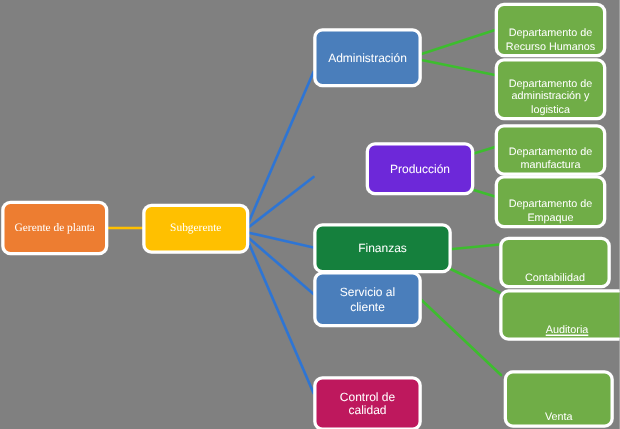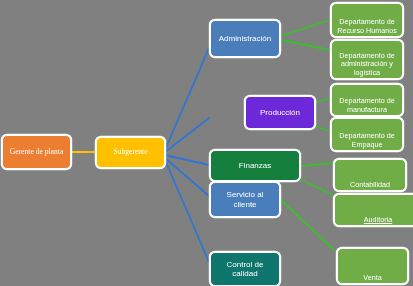--- a/index.html
+++ b/index.html
@@ -86,21 +86,21 @@
   </div>
   <div class="node n-blue fs-8" style="left: 210px; top: 96px; width: 70px; height: 33px; background: #6d28d9; margin-left: 35px;">
     <span>Producción</span>
   </div>
   <div class="node n-blue fs-8" style="left: 210px; top: 150px; width: 90px; height: 31px; background: #15803d;">
     <span>Finanzas</span>
   </div>
   <div class="node n-blue fs-8" style="left: 210px; top: 182px; width: 70px; height: 35px; background: rgb(74, 126, 187);">
     <span>Servicio al cliente</span>
   </div>
-  <div class="node n-blue fs-8" style="left: 210px; top: 252px; width: 70px; height: 34px; background: #0f766e;">
+  <div class="node n-blue fs-8" style="left: 210px; top: 252px; width: 70px; height: 34px; background: #be185d;">
     <span>Control de calidad</span>
   </div>
   <div class="node n-green fs-7" style="left: 331px; top: 3px; width: 72px; height: 34px; background: rgb(112, 173, 71);">
     <span>Departamento de Recurso Humanos</span>
   </div>
   <div class="node n-green fs-7" style="left: 331px; top: 40px; width: 72px; height: 39px; background: rgb(112, 173, 71);">
     <span>Departamento de administración y logistica</span>
   </div>
   <div class="node n-green fs-7" style="left: 331px; top: 84px; width: 72px; height: 32px; background: rgb(112, 173, 71);">
     <span>Departamento de manufactura</span>

